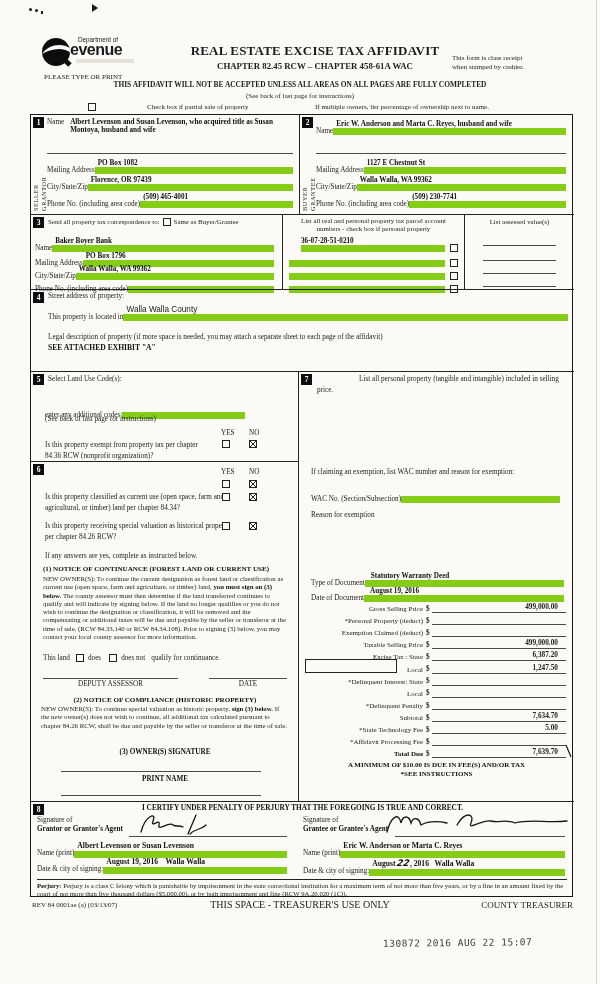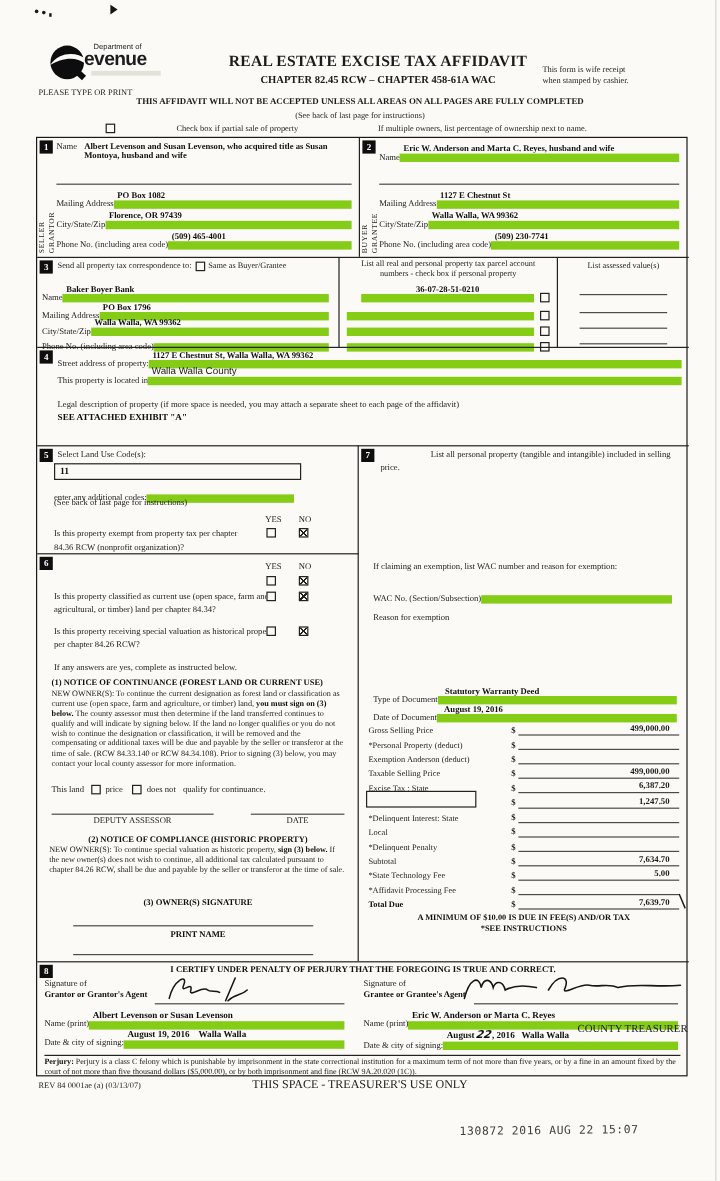--- a/index.html
+++ b/index.html
@@ -21,21 +21,21 @@
   .lbl{white-space:nowrap;}
   .fill{flex:1;border-bottom:7px solid #84cc16;padding-left:3px;min-height:8px;}
   .hr{position:absolute;border-top:1px solid #4a4a4a;}
   .cb{display:inline-block;width:8px;height:8px;border:1px solid #222;background:#fbfaf6;box-sizing:border-box;flex:none;}
   .cb.x{background-image:linear-gradient(to top right,transparent 42%,#222 42%,#222 58%,transparent 58%),
                          linear-gradient(to bottom right,transparent 42%,#222 42%,#222 58%,transparent 58%);}
   .vwrap{position:absolute;display:flex;gap:1px;}
   .vlab{writing-mode:vertical-rl;transform:rotate(180deg);font-size:6.3px;letter-spacing:.6px;color:#222;}
   .para{font-size:6.8px;line-height:8.3px;text-align:left;}
   .mrow{position:relative;display:flex;align-items:flex-end;height:12.1px;}
-  .mlabel{width:116px;text-align:left;font-size:7px;white-space:nowrap;}
+  .mlabel{width:116px;text-align:right;font-size:7px;white-space:nowrap;}
   .mdollar{margin:0 2px 0 3px;font-weight:bold;}
   .mline{flex:1;border-bottom:1px solid #4a4a4a;text-align:right;padding-right:8px;font-weight:bold;font-size:7.3px;min-height:9px;}
   .localbox{position:absolute;left:-2px;bottom:1px;width:90px;height:12px;border:1.4px solid #222;background:#fbfaf6;}
   .sans{font-family:"Liberation Sans",sans-serif;}
   .mono{font-family:"DejaVu Sans Mono",monospace;}
   .sig{position:absolute;}
   .hand{font-family:"DejaVu Sans",sans-serif;font-style:italic;transform:skewX(-10deg);display:inline-block;font-size:9px;}
   .dot{position:absolute;background:#1a1a1a;border-radius:50%;}
   .edge{position:absolute;top:0;bottom:0;width:1px;background:#d9d6cf;}
 </style>
@@ -55,27 +55,27 @@
       <circle cx="16" cy="16" r="14" fill="#0d0d0d"></circle>
       <path d="M2 18 C 9 7, 24 7, 31 13 L 31 17 C 23 10, 10 13, 2 18 Z" fill="#fbfaf6"></path>
       <path d="M17 17 L 30 29" stroke="#0d0d0d" stroke-width="5"></path>
     </svg>
     <div style="margin-left:-4px;">
       <div style="font-size:6.3px;font-family:'Liberation Sans',sans-serif;margin-left:8px;">Department of</div>
       <div style="font-size:16px;font-weight:bold;font-family:'Liberation Sans',sans-serif;letter-spacing:-.5px;line-height:14px;">evenue</div>
       <div style="width:58px;height:4px;background:#e4e1d8;margin:2px 0 0 6px;"></div>
     </div>
   </div>
-  <div class="abs" style="left:32px;top:73px;font-size:7px;">PLEASE TYPE OR PRINT</div>
+  <div class="abs" style="left:44px;top:73px;font-size:7px;">PLEASE TYPE OR PRINT</div>
 
   <div class="abs ctr" style="left:150px;top:44px;width:330px;font-size:13px;font-weight:bold;letter-spacing:.2px;">REAL ESTATE EXCISE TAX AFFIDAVIT</div>
   <div class="abs ctr" style="left:150px;top:61px;width:330px;font-size:8.8px;font-weight:bold;">CHAPTER 82.45 RCW – CHAPTER 458-61A WAC</div>
 
   <div class="abs" style="left:452px;top:54px;width:122px;font-size:7px;line-height:1.35;">
-    <div>This form is wife receipt</div>
+    <div>This form is class receipt</div>
     <div>when stamped by cashier.</div>
   </div>
 
   <div class="abs ctr" style="left:0;top:81px;width:600px;font-size:7.4px;font-weight:bold;">THIS AFFIDAVIT WILL NOT BE ACCEPTED UNLESS ALL AREAS ON ALL PAGES ARE FULLY COMPLETED</div>
   <div class="abs ctr" style="left:0;top:92px;width:600px;font-size:7px;">(See back of last page for instructions)</div>
 
   <span class="cb abs" style="left:88px;top:103px;"></span>
   <div class="abs" style="left:99px;top:103px;font-size:7px;margin-left:48px;">Check box if partial sale of property</div>
   <div class="abs" style="left:315px;top:103px;font-size:7px;">If multiple owners, list percentage of ownership next to name.</div>
 
@@ -152,21 +152,21 @@
           <span class="fill b">Walla Walla, WA  99362</span>
         </div>
         <div class="frow" style="left:4px;right:8px;top:63px;">
           <span class="lbl">Phone No. (including area code)</span>
           <span class="fill b"></span>
         </div>
       </div>
       <div class="cell bl" style="left:251px;top:0;width:182px;height:75px;">
         <div class="ctr" style="margin-top:2px;font-size:6.9px;">List all real and personal property tax parcel account</div>
         <div class="ctr" style="font-size:6.9px;">numbers - check box if personal property</div>
-        <div class="frow" style="left:18px;right:6px;top:22px;align-items:flex-end;text-align:center;">
+        <div class="frow" style="left:18px;right:6px;top:22px;align-items:flex-end;">
           <span class="fill b" style="padding-left:0;">36-07-28-51-0210</span>
           <span class="cb" style="margin-left:5px;"></span>
         </div>
         <div class="frow" style="left:6px;right:6px;top:37px;">
           <span class="fill"></span>
           <span class="cb" style="margin-left:5px;"></span>
         </div>
         <div class="frow" style="left:6px;right:6px;top:50px;">
           <span class="fill"></span>
           <span class="cb" style="margin-left:5px;"></span>
@@ -182,36 +182,34 @@
         <div class="hr" style="left:18px;right:18px;top:45px;"></div>
         <div class="hr" style="left:18px;right:18px;top:58px;"></div>
         <div class="hr" style="left:18px;right:18px;top:71px;"></div>
       </div>
     </div>
 
     <div class="cell bt" style="left:0;top:174px;width:543px;height:82px;">
       <div class="numsq" style="left:2px;top:2px;">4</div>
       <div class="frow" style="left:17px;right:6px;top:2px;">
         <span class="lbl">Street address of property:</span>
-        <span class="fill b">1127 E Chestnut St, Walla Walla, WA  99362</span>
       </div>
       <div class="frow" style="left:17px;right:6px;top:15px;">
         <span class="lbl">This property is located in</span>
         <span class="fill sans" style="font-size:8.2px;">Walla Walla County</span>
       </div>
       <div class="abs" style="left:17px;right:6px;top:43px;">Legal description of property (if more space is needed, you may attach a separate sheet to each page of the affidavit)</div>
       <div class="abs b" style="left:17px;top:54px;font-size:7.6px;">SEE ATTACHED EXHIBIT "A"</div>
     </div>
 
     <div class="cell bt br" style="left:0;top:256px;width:268px;height:430px;">
 
       <div class="cell bb" style="left:0;top:0;width:268px;height:90px;">
         <div class="numsq" style="left:2px;top:2px;">5</div>
         <div class="abs" style="left:17px;top:3px;">Select Land Use Code(s):</div>
-        <div class="abs b" style="left:14px;top:14px;width:200px;height:12px;border:1.4px solid #222;font-size:8px;line-height:12px;padding-left:4px;box-sizing:content-box;">11</div>
         <div class="frow" style="left:14px;top:32px;width:220px;">
           <span class="lbl">enter any additional codes:</span>
           <span class="fill" style="max-width:120px;"></span>
         </div>
         <div class="abs" style="left:14px;top:43px;">(See back of last page for instructions)</div>
         <div class="abs" style="left:190px;top:57px;">YES</div>
         <div class="abs" style="left:218px;top:57px;">NO</div>
         <div class="abs" style="left:14px;top:69px;">Is this property exempt from property tax per chapter</div>
         <div class="abs" style="left:14px;top:80px;">84.36 RCW (nonprofit organization)?</div>
         <span class="cb abs" style="left:191px;top:68px;"></span>
@@ -237,21 +235,21 @@
         <span class="cb x abs" style="left:218px;top:60px;"></span>
 
         <div class="abs" style="left:14px;top:90px;">If any answers are yes, complete as instructed below.</div>
 
         <div class="abs b" style="left:12px;top:103px;font-size:7.1px;">(1) NOTICE OF CONTINUANCE (FOREST LAND OR CURRENT USE)</div>
         <div class="abs para" style="left:12px;right:10px;top:113px;"><span>NEW OWNER(S): To continue the current designation as forest land or classification as current use (open space, farm and agriculture, or timber) land, </span><span class="b">you must sign on (3) below.</span><span> The county assessor must then determine if the land transferred continues to qualify and will indicate by signing below. If the land no longer qualifies or you do not wish to continue the designation or classification, it will be removed and the compensating or additional taxes will be due and payable by the seller or transferor at the time of sale. (RCW 84.33.140 or RCW 84.34.108). Prior to signing (3) below, you may contact your local county assessor for more information.</span></div>
 
         <div class="frow" style="left:12px;right:10px;top:192px;align-items:center;">
           <span>This land</span>
           <span class="cb" style="margin:0 4px 0 6px;"></span>
-          <span>price</span>
+          <span>does</span>
           <span class="cb" style="margin:0 4px 0 8px;"></span>
           <span>does not</span>
           <span style="margin-left:6px;">qualify for continuance.</span>
         </div>
 
         <div class="hr" style="left:12px;width:135px;top:216px;"></div>
         <div class="abs ctr" style="left:12px;width:135px;top:218px;font-size:7.2px;">DEPUTY ASSESSOR</div>
         <div class="hr" style="left:178px;width:78px;top:216px;"></div>
         <div class="abs ctr" style="left:178px;width:78px;top:218px;font-size:7.2px;">DATE</div>
 
@@ -291,21 +289,21 @@
             <span class="mlabel">Gross Selling Price</span>
             <span class="mdollar">$</span>
             <span class="mline">499,000.00</span>
           </div>
         <div class="mrow">
             <span class="mlabel">*Personal Property (deduct)</span>
             <span class="mdollar">$</span>
             <span class="mline"></span>
           </div>
         <div class="mrow">
-            <span class="mlabel">Exemption Anderson (deduct)</span>
+            <span class="mlabel">Exemption Claimed (deduct)</span>
             <span class="mdollar">$</span>
             <span class="mline"></span>
           </div>
         <div class="mrow">
             <span class="mlabel">Taxable Selling Price</span>
             <span class="mdollar">$</span>
             <span class="mline">499,000.00</span>
           </div>
         <div class="mrow">
             <span class="mlabel">Excise Tax : State</span>
@@ -399,17 +397,17 @@
           <span class="fill b" style="font-size:7.6px;white-space:pre;"><span>August</span> <span class="hand">22</span><span>, 2016   Walla Walla</span></span>
         </div>
       </div>
     </div>
 
     <div class="abs" style="left:6px;right:5px;top:764px;font-size:6.7px;line-height:8px;border-top:1.2px solid #222;padding-top:2px;"><span class="b">Perjury:</span><span> Perjury is a class C felony which is punishable by imprisonment in the state correctional institution for a maximum term of not more than five years, or by a fine in an amount fixed by the court of not more than five thousand dollars ($5,000.00), or by both imprisonment and fine (RCW 9A.20.020 (1C)).</span></div>
   </div>
 
   <div class="abs" style="left:32px;top:901px;font-size:7px;">REV 84 0001ae (a) (03/13/07)</div>
   <div class="abs ctr" style="left:120px;width:360px;top:899px;font-size:10px;">THIS SPACE - TREASURER'S USE ONLY</div>
-  <div class="abs" style="right:27px;top:852px;font-size:9px;margin-left:47px;">COUNTY TREASURER</div>
+  <div class="abs" style="right:27px;top:900px;font-size:9px;margin-left:47px;">COUNTY TREASURER</div>
 
   <div class="abs mono" style="left:383px;top:938px;font-size:9.5px;letter-spacing:.5px;color:#2c2c2c;transform:rotate(-.6deg);opacity:.9;">130872 2016 AUG 22 15:07</div>
 
 </div>
 
 </body></html>

